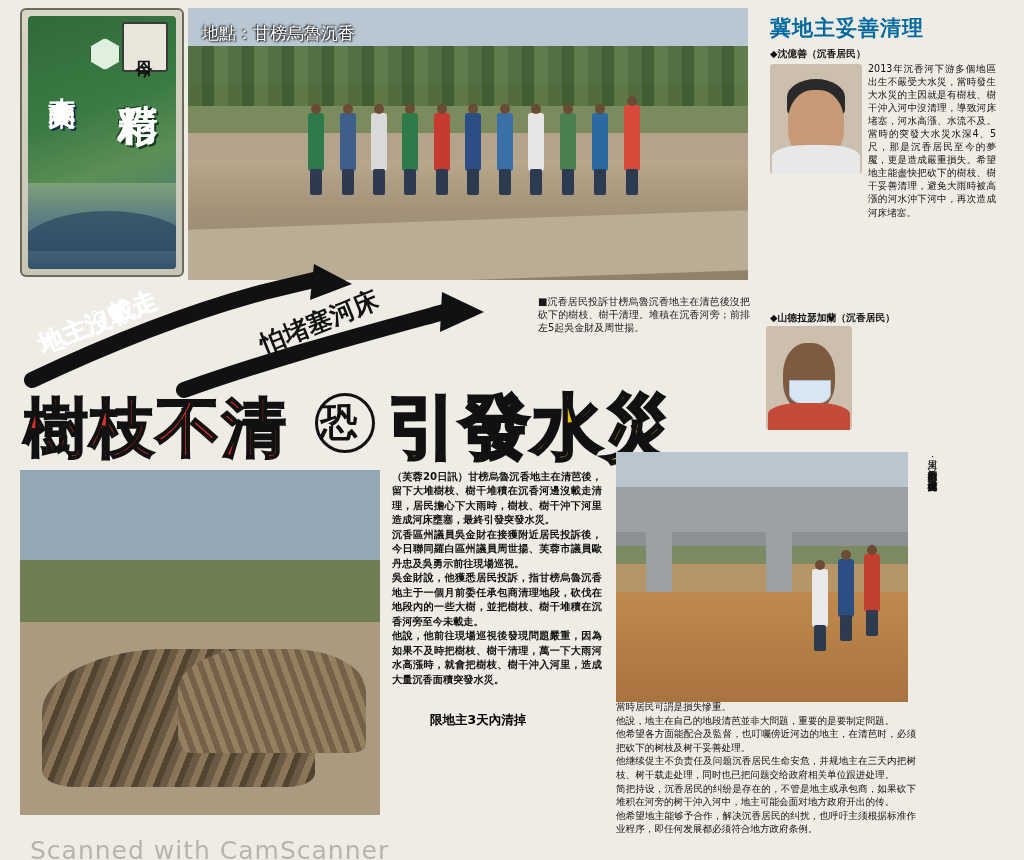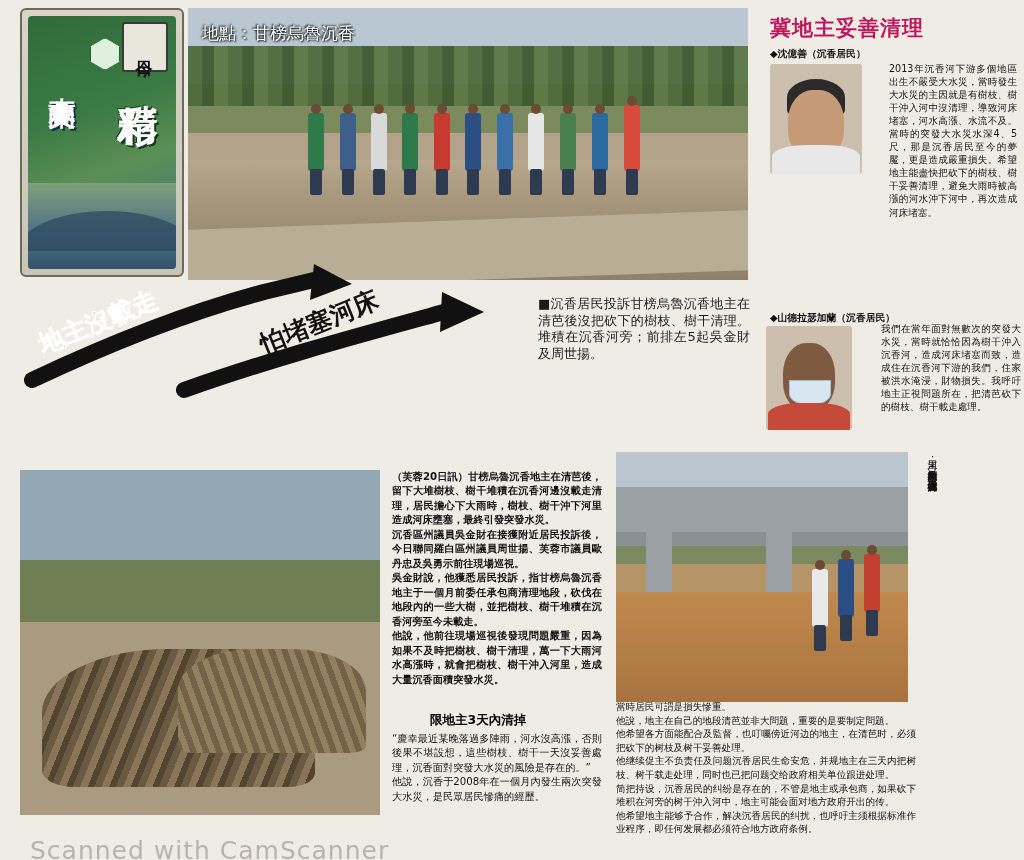--- a/index.html
+++ b/index.html
@@ -8,21 +8,21 @@
     background:#efece6;
     font-family:"DejaVu Sans", sans-serif;
     position:relative;
     overflow:hidden;
   }
   .page{position:absolute;inset:0;}
 
   
   .vtext{writing-mode:vertical-rl;text-orientation:upright;}
   .photo{position:absolute;overflow:hidden;background:#9aa092;}
-  .cap{position:absolute;font-size:13px;line-height:1.28;color:#1a1a1a;text-align:justify;}
+  .cap{position:absolute;font-size:10px;line-height:1.28;color:#1a1a1a;text-align:justify;}
   .col{position:absolute;font-size:10.2px;line-height:1.42;color:#111;text-align:justify;}
 
   
   #masthead{
     position:absolute;left:20px;top:8px;width:160px;height:265px;
     background:linear-gradient(#d8d4c6,#c9c5b6);
     border:2px solid #6d6a5d;border-radius:6px;
     box-shadow:0 0 0 2px #efece6;
   }
   #masthead .inner{
@@ -117,22 +117,22 @@
   #photo-br .bridge{position:absolute;left:0;right:0;top:14%;height:18%;background:#9aa0a3;}
   #photo-br .bridge:after{content:"";position:absolute;left:0;right:0;bottom:-14px;height:14px;background:#8a9094;}
   #photo-br .pillar{position:absolute;top:32%;width:26px;height:34%;background:#9aa0a3;}
   #photo-br .river{position:absolute;left:0;right:0;bottom:0;height:44%;
     background:linear-gradient(#c08a4e,#a8733f);}
 
   
   #vcap-river{position:absolute;left:916px;top:452px;width:22px;height:250px;font-size:10px;line-height:1.15;color:#111;}
 
   
-  .rcol{position:absolute;width:128px;font-size:9.6px;line-height:1.36;color:#111;text-align:justify;margin-left:21px;}
-  .rhd{position:absolute;font-size:21px;font-weight:bold;color:#be185d;letter-spacing:1px;}
+  .rcol{position:absolute;width:128px;font-size:9.6px;line-height:1.36;color:#111;text-align:justify;}
+  .rhd{position:absolute;font-size:21px;font-weight:bold;color:#0369a1;letter-spacing:1px;}
   .byline{position:absolute;font-size:9.8px;font-weight:bold;color:#111;}
 
   
   #bottomcap{position:absolute;left:18px;top:822px;width:360px;font-size:9px;line-height:1.25;color:#111;}
   #watermark{position:absolute;left:30px;top:836px;font-size:25px;color:#b9b4ab;letter-spacing:1px;}
 
   .secthd{position:absolute;font-weight:bold;font-size:12.5px;color:#000;}
 </style>
 </head>
 <body>
@@ -177,44 +177,47 @@
     <div class="body" style="background:#e8e8e8;"></div>
   </div>
   <div class="rcol" style="left:868px;top:62px;height:200px;overflow:hidden;">2013年沉香河下游多個地區出生不嚴受大水災，當時發生大水災的主因就是有樹枝、樹干沖入河中沒清理，導致河床堵塞，河水高漲、水流不及。當時的突發大水災水深4、5尺，那是沉香居民至今的夢魘，更是造成嚴重損失。希望地主能盡快把砍下的樹枝、樹干妥善清理，避免大雨時被高漲的河水沖下河中，再次造成河床堵塞。</div>
 
   <div class="byline" style="left:770px;top:312px;">◆山德拉瑟加蘭（沉香居民）</div>
   <div class="portrait" style="left:766px;top:326px;width:86px;height:104px;">
     <div class="face" style="top:16%;height:66%;background:#7e5a40;"></div>
     <div class="mask"></div>
     <div class="body" style="background:#c44a3a;"></div>
   </div>
-  <div class="rcol" style="left:860px;top:322px;width:140px;">我們在當年面對無數次的突發大水災，當時就恰恰因為樹干沖入沉香河，造成河床堵塞而致，造成住在沉香河下游的我們，住家被洪水淹浸，財物損失。我呼吁地主正視問題所在，把清芭砍下的樹枝、樹干載走處理。</div>
 
   <svg id="arrow-svg" width="560" height="140" viewBox="0 0 560 140" style="left:14px;top:262px;">
     <path d="M18,118 C120,70 190,46 250,30 L300,18" stroke="#111" stroke-width="16" fill="none" stroke-linecap="round"></path>
     <polygon points="300,2 338,22 296,38" fill="#111"></polygon>
     <path d="M170,128 C260,96 350,72 430,50" stroke="#111" stroke-width="16" fill="none" stroke-linecap="round"></path>
     <polygon points="428,30 470,50 426,70" fill="#111"></polygon>
   </svg>
   <div class="arrowtxt" id="arrowtxt1">地主沒載走</div>
   <div class="arrowtxt" id="arrowtxt2">怕堵塞河床</div>
 
+  <div id="headline">
+    <div id="hl-a">樹枝不清</div>
+    <div id="hl-circle"></div>
+    <div id="hl-b">恐</div>
+    <div id="hl-c">引發水災</div>
+  </div>
 
   <div id="photo-bl" class="photo">
     <div class="pile"></div>
     <div class="pile2"></div>
   </div>
 
   <div class="col" style="left:392px;top:470px;width:210px;height:236px;white-space:pre-line;font-weight:bold;">（芙蓉20日訊）甘榜烏魯沉香地主在清芭後，留下大堆樹枝、樹干堆積在沉香河邊沒載走清理，居民擔心下大雨時，樹枝、樹干沖下河里造成河床壅塞，最終引發突發水災。
 沉香區州議員吳金財在接獲附近居民投訴後，今日聯同羅白區州議員周世揚、芙蓉市議員歐丹忠及吳勇示前往現場巡視。
 吳金財說，他獲悉居民投訴，指甘榜烏魯沉香地主于一個月前委任承包商清理地段，砍伐在地段內的一些大樹，並把樹枝、樹干堆積在沉香河旁至今未載走。
 他說，他前往現場巡視後發現問題嚴重，因為如果不及時把樹枝、樹干清理，萬一下大雨河水高漲時，就會把樹枝、樹干沖入河里，造成大量沉香面積突發水災。</div>
   <div class="secthd" style="left:430px;top:712px;text-align:center;">限地主3天內清掉</div>
-  <div class="col" style="left:392px;top:732px;width:210px;white-space:pre-line;">“慶幸最近某晚落過多陣雨，河水沒高漲，否則後果不堪設想，這些樹枝、樹干一天沒妥善處理，沉香面對突發大水災的風險是存在的。”
-他說，沉香于2008年在一個月內發生兩次突發大水災，是民眾居民慘痛的經歷。</div>
   <div class="col" style="left:616px;top:700px;width:300px;font-size:9.6px;white-space:pre-line;">當時居民可謂是損失慘重。
 他說，地主在自己的地段清芭並非大問題，重要的是要制定問題。
 他希望各方面能配合及監督，也叮囑傍近河边的地主，在清芭时，必须把砍下的树枝及树干妥善处理。
 他继续促主不负责任及问题沉香居民生命安危，并规地主在三天内把树枝、树干载走处理，同时也已把问题交给政府相关单位跟进处理。
 简把持设，沉香居民的纠纷是存在的，不管是地主或承包商，如果砍下堆积在河旁的树干沖入河中，地主可能会面对地方政府开出的传。
 他希望地主能够予合作，解决沉香居民的纠扰，也呼吁主须根据标准作业程序，即任何发展都必须符合地方政府条例。</div>
 
   <div id="photo-br" class="photo">
     <div class="bridge"></div>
     <div class="pillar" style="left:30px;"></div>

